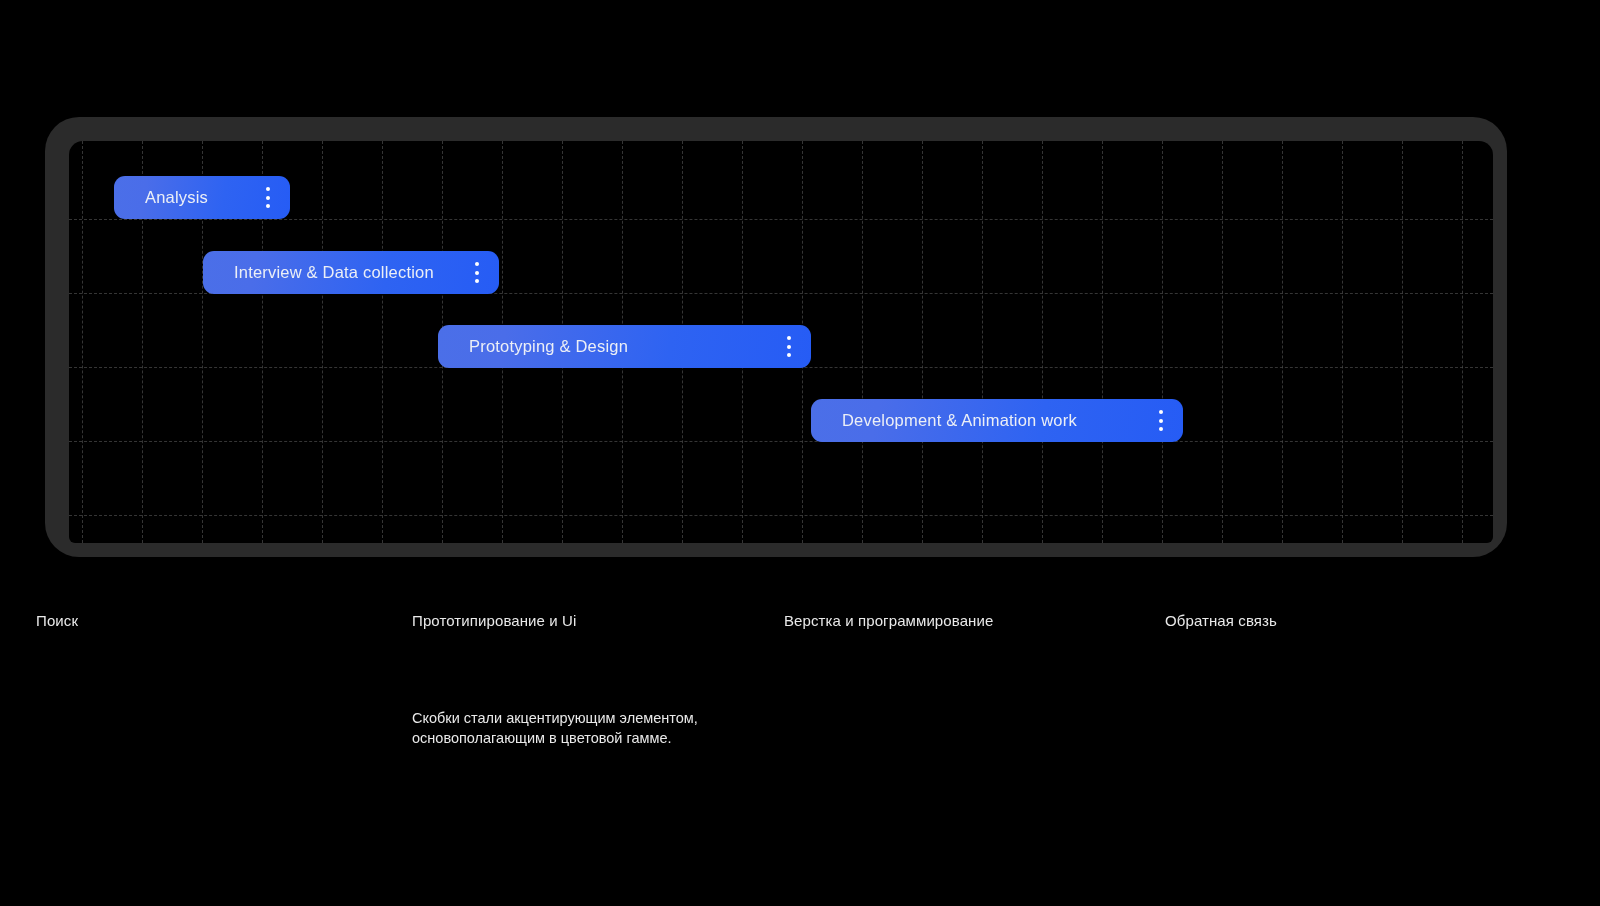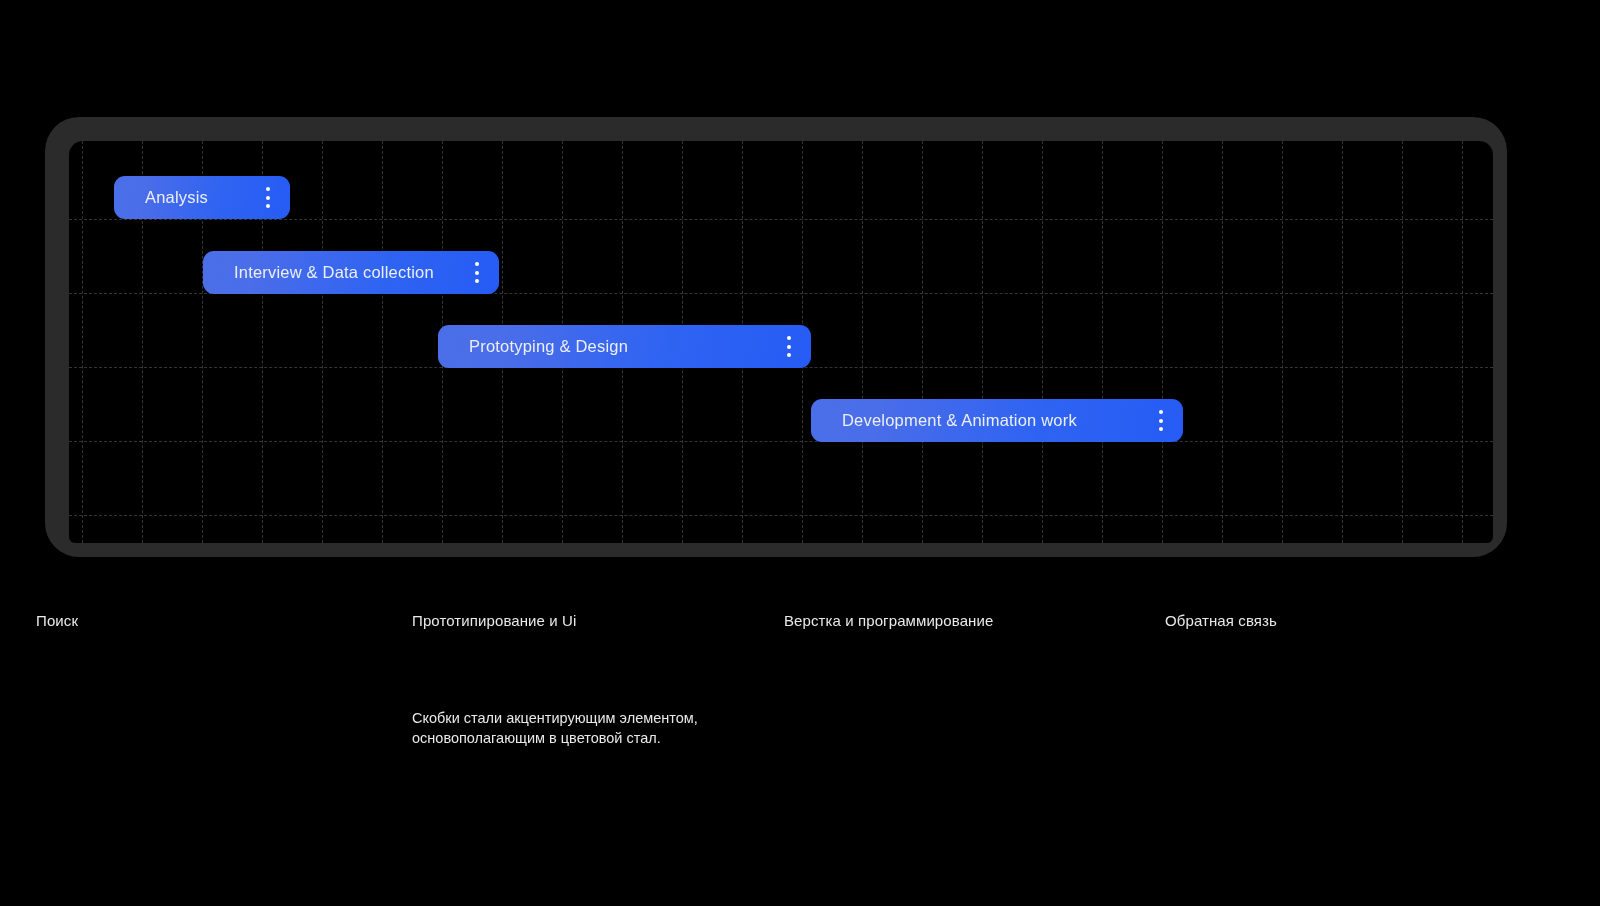--- a/index.html
+++ b/index.html
@@ -212,14 +212,14 @@
 <div id="phase-captions">
 
 <span class="phase-caption" style="left: 36px;">Поиск</span>
     <span class="phase-caption" style="left: 412px;">Прототипирование и Ui</span>
     <span class="phase-caption" style="left: 784px;">Верстка и программирование</span>
     <span class="phase-caption" style="left: 1157px; margin-left: 8px;">Обратная связь</span>
   </div>
 
 <div id="description">
   <span class="desc-line">Скобки стали акцентирующим элементом,</span>
-  <span class="desc-line">основополагающим в цветовой стал.</span>
+  <span class="desc-line">основополагающим в цветовой гамме.</span>
 </div>
 
 </body></html>

